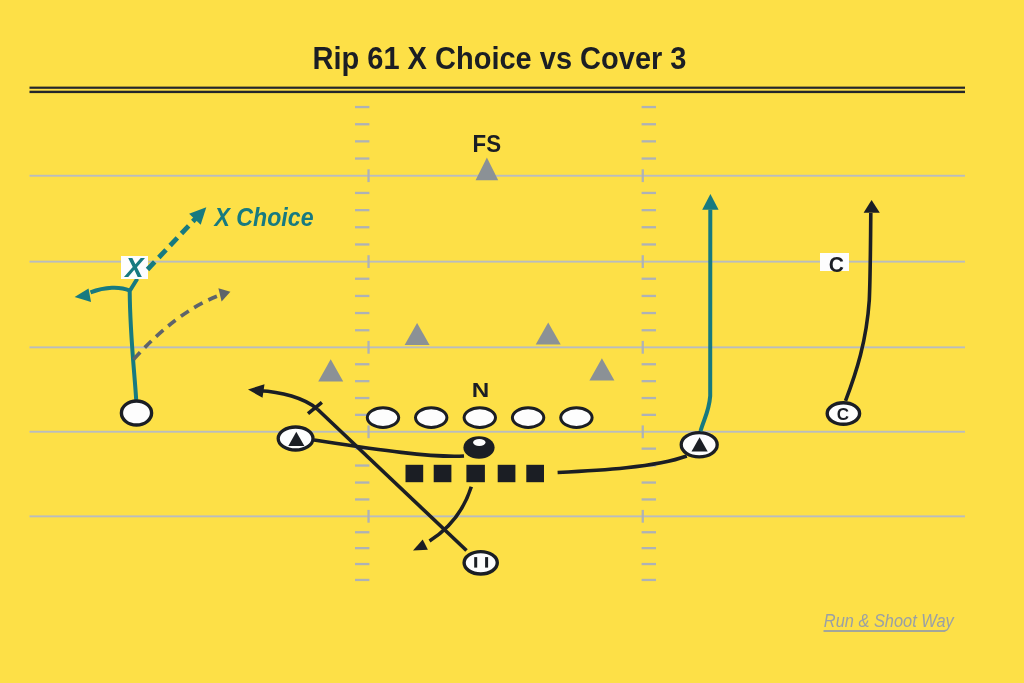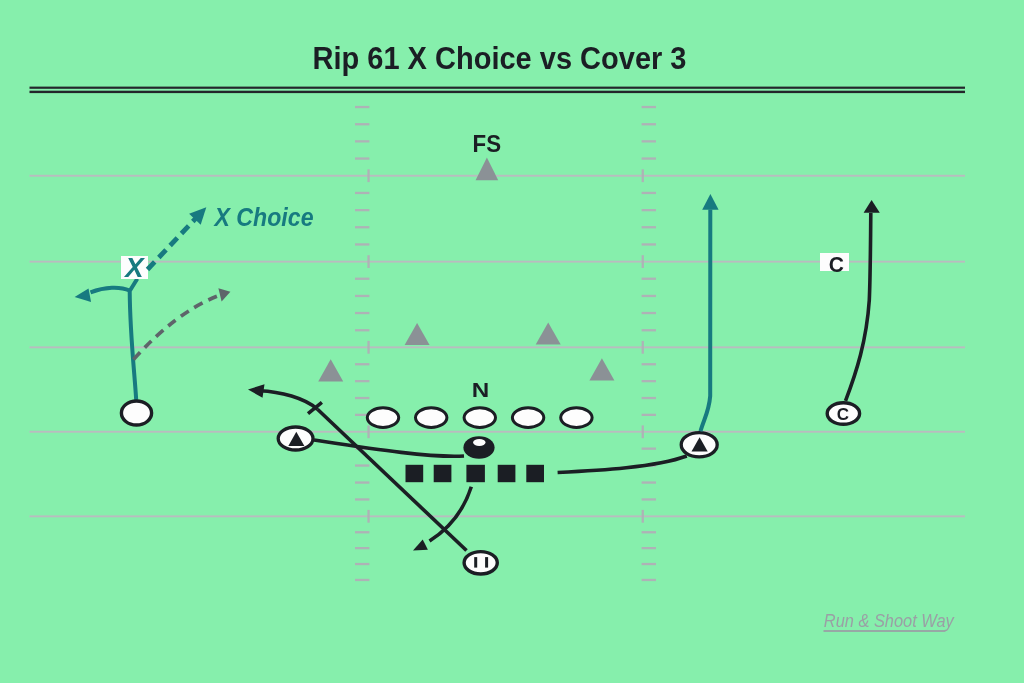--- a/index.html
+++ b/index.html
@@ -1,16 +1,16 @@
 <!DOCTYPE html>
 <html><head>
 <meta charset="utf-8">
 <style>
   html,body{margin:0;padding:0;background:#ffffff;}
-  .wrap{width:1024px;height:683px;position:relative;overflow:hidden;background:#86efac;}
+  .wrap{width:1024px;height:683px;position:relative;overflow:hidden;background:#fde047;}
   text{font-family:"Liberation Sans",sans-serif;}
 </style>
 </head>
 <body>
 <div class="wrap">
 <svg width="1024" height="683" viewBox="0 0 1024 683">
 
   <text x="499.5" y="69.3" font-size="31.5" font-weight="bold" fill="#1b1e24" text-anchor="middle" textLength="374" lengthAdjust="spacingAndGlyphs">Rip 61 X Choice vs Cover 3</text>
 
   <g>

